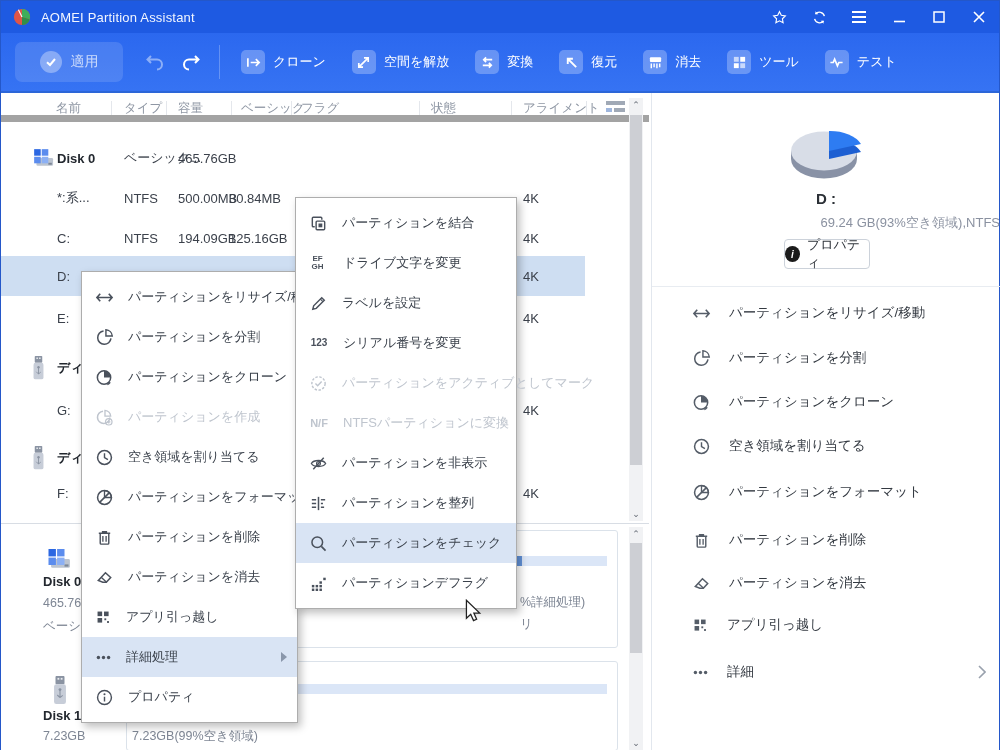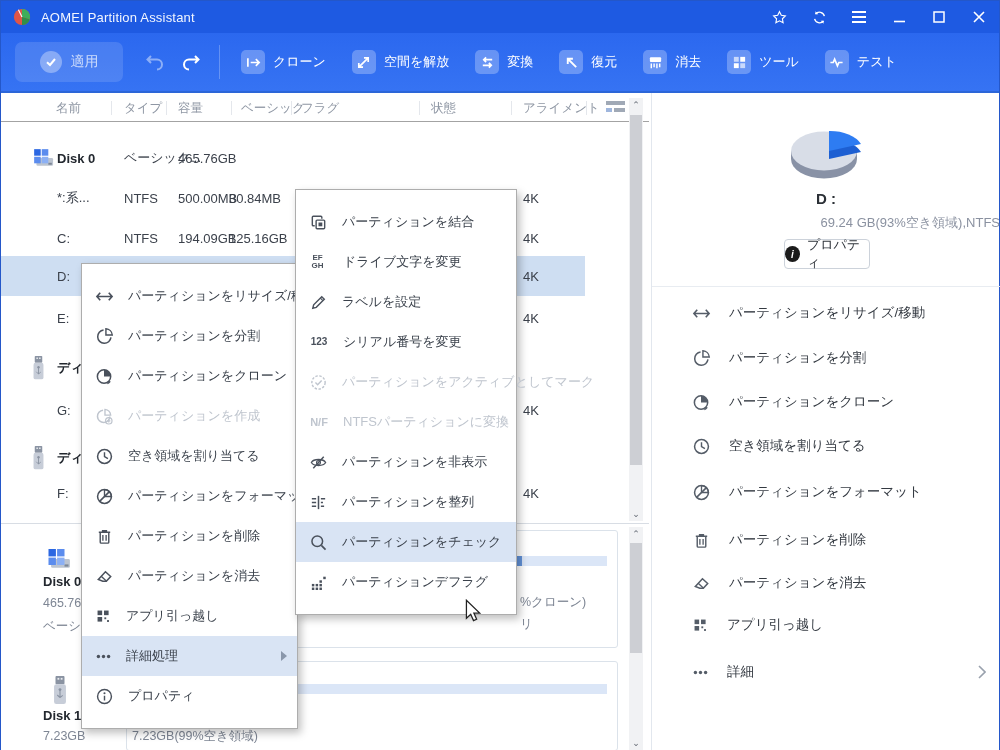--- a/index.html
+++ b/index.html
@@ -25,21 +25,21 @@
   .tool-item { display:flex; align-items:center; gap:8px; padding:0 13px; height:58px; }
   .tool-ico { width:24px; height:24px; border-radius:5px; background:rgba(255,255,255,.27); display:flex; align-items:center; justify-content:center; }
   .tool-label { color:#fff; font-size:13px; }
 
   
   .main { position:absolute; left:0; top:90px; width:998px; height:659px; border-top:2px solid #2c66d8; background:#fff; }
   .left-pane { position:absolute; left:0; top:0; width:648px; height:657px; background:#fff; }
   .right-pane { position:absolute; left:650px; top:0; width:348px; height:657px; background:#fff; border-left:1px solid #e2e7ee; }
 
   
-  .thead { position:absolute; left:0; top:0; width:648px; height:29px; border-bottom:1px solid #a3a3a3; }
+  .thead { position:absolute; left:0; top:0; width:648px; height:29px; border-bottom:7px solid #a3a3a3; }
   .th { position:absolute; top:7px; font-size:12.5px; color:#8f97a4; }
   .th-sep { position:absolute; top:8px; width:1px; height:14px; background:#e4e7ec; }
   .thead-icon { position:absolute; left:605px; top:7px; }
 
   
   .trow { position:absolute; left:0; width:584px; height:40px; }
   .trow.sel { background:#cedef2; }
   .cell { position:absolute; top:50%; transform:translateY(-50%); font-size:13px; color:#3b414b; white-space:nowrap; }
   .c-name{ left:56px; } .c-type{ left:123px; } .c-cap{ left:177px; } .c-used{ left:228px; } .c-align{ left:522px; }
   .row-ico { position:absolute; left:30px; top:50%; transform:translateY(-50%); }
@@ -64,21 +64,21 @@
   .drive-info { position:absolute; left:0; width:348px; text-align:right; font-size:13px; color:#8a91a0; }
   .prop-btn { position:absolute; left:132px; top:146px; width:86px; height:30px; background:#fff; border:1px solid #ccd2da; border-radius:4px; display:flex; align-items:center; justify-content:center; gap:7px; font-size:13px; color:#2e333a; }
   .prop-i { width:16px; height:16px; border-radius:50%; background:#1b1b1b; color:#fff; font-size:10px; font-weight:bold; display:flex; align-items:center; justify-content:center; font-style:italic; }
   .rp-sep { position:absolute; left:0; top:193px; width:348px; height:1px; background:#e8ecf1; }
   .rp-item { position:absolute; left:0; width:348px; height:40px; display:flex; align-items:center; }
   .rp-item .ico { margin:0 18px 0 40px; color:#555d68; }
   .rp-item .lbl { font-size:13.5px; color:#343a42; }
   .rp-chev { position:absolute; right:14px; color:#99a1ad; }
 
   
-  .menu { position:absolute; background:#fff; border:1px solid #adadad; box-shadow:3px 4px 8px rgba(0,0,0,.25); padding:12px 0; }
+  .menu { position:absolute; background:#fff; border:1px solid #adadad; box-shadow:3px 4px 8px rgba(0,0,0,.25); padding:5px 0;margin-top:8px; }
   .mi { position:relative; height:40px; display:flex; align-items:center; }
   .mi .ico { margin:0 14px 0 13px; color:#4a515c; flex:none; }
   .mi .lbl { font-size:13px; color:#3a414b; white-space:nowrap; }
   .mi.hl { background:#d9e4f4; }
   .mi.dis .ico, .mi.dis .lbl, .mi.dis .tico { color:#bfc5ce; }
   .tico { width:20px; margin:0 14px 0 13px; flex:none; font-size:8px; font-weight:bold; color:#4a515c; line-height:8px; text-align:center; }
   .tico.wrap { width:17px; margin-right:17px; white-space:normal; }
   .sub-arrow { position:absolute; right:10px; color:#8a97ab; }
 
   .cursor { position:absolute; z-index:60; }
@@ -428,21 +428,21 @@
             </svg>
           </span>
         <span class="dinfo b" style="left:42px;top:481px;position:absolute">Disk 0</span>
         <span class="dinfo" style="left:42px;top:503px;position:absolute">465.76GB</span>
         <span class="dinfo" style="left:42px;top:525px;position:absolute">ベーシック</span>
 
         <div class="dcard" style="left:125px;top:437px;width:492px;height:118px">
           <div class="pbar" style="left:10px;top:25px;width:470px">
               <div class="pbar-fill" style="width:385px"></div>
             </div>
-          <span class="ptext" style="left:393px;top:63px">%クローン)</span>
+          <span class="ptext" style="left:393px;top:63px">%詳細処理)</span>
           <span class="ptext" style="left:393px;top:85px">リ</span>
         </div>
 
         <span class="row-ico" style="left:50px;top:582px;transform:none;position:absolute">
             <svg width="18px" height="31" viewBox="0 0 20 34">
               <use href="#i-usb"></use>
             </svg>
           </span>
         <span class="dinfo b" style="left:42px;top:615px;position:absolute">Disk 1</span>
         <span class="dinfo" style="left:42px;top:636px;position:absolute">7.23GB</span>

